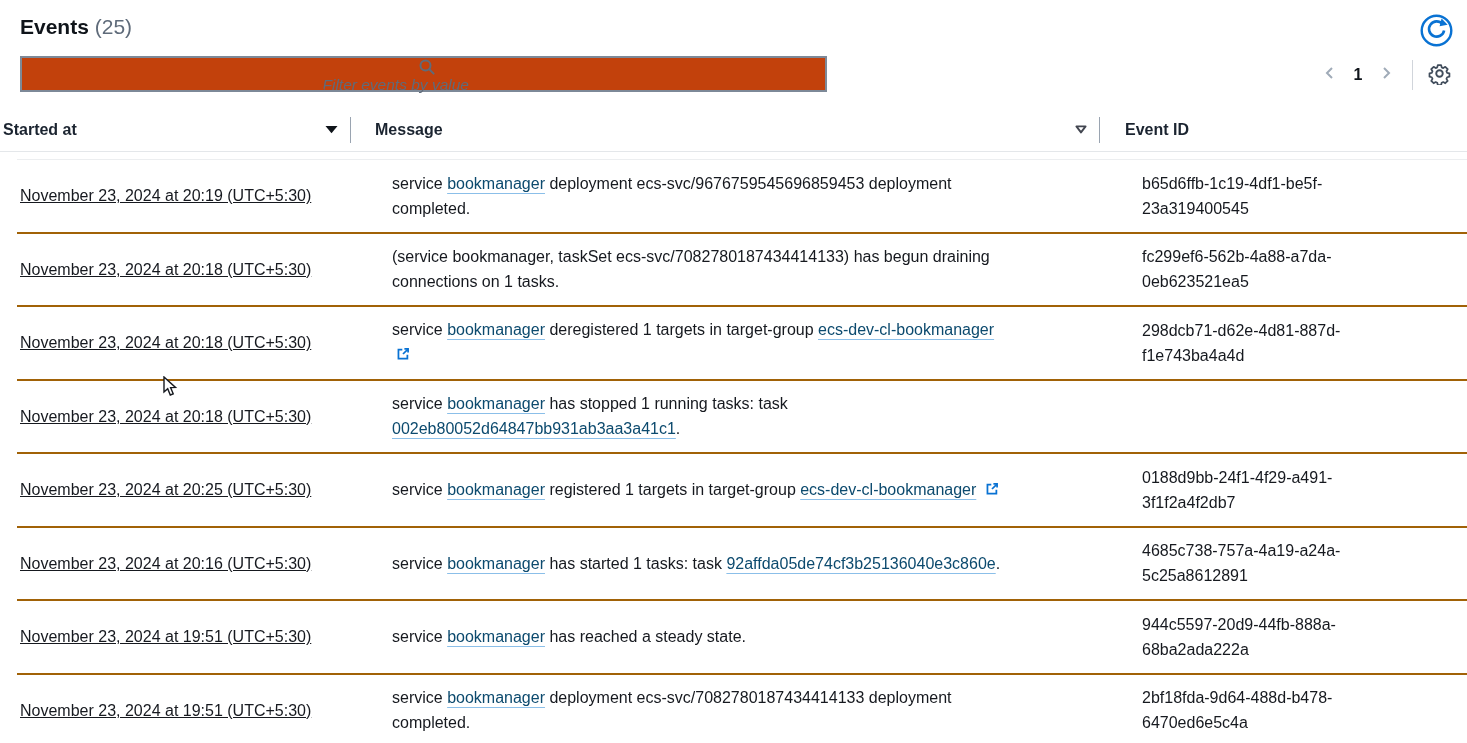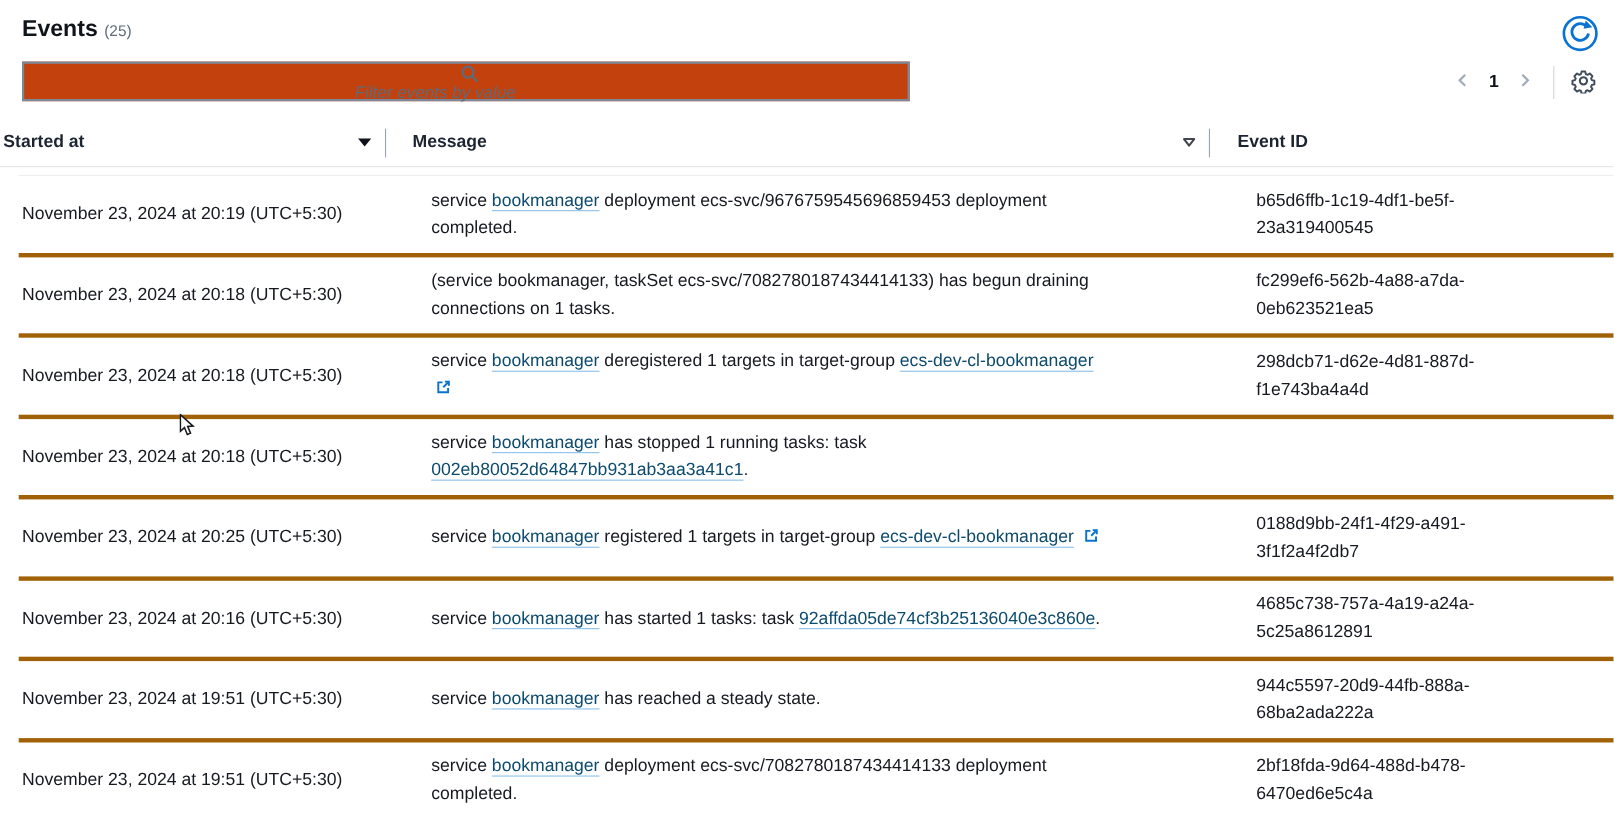--- a/index.html
+++ b/index.html
@@ -8,21 +8,21 @@
     font-family: "Liberation Sans", "DejaVu Sans", sans-serif;
     background: #ffffff;
     color: #16191f;
     position: relative;
     font-size: 16px;
   }
 
   
   .title-row { padding: 15px 20px 0 20px; position: relative; }
   .page-title { font-size: 21px; font-weight: 700; color: #0f141a; display: inline; }
-  .page-count { font-size: 14px; font-weight: 400; color: #5f6b7a; }
+  .page-count { font-size: 21px; font-weight: 400; color: #5f6b7a; }
 
   .refresh-btn {
     position: absolute; top: 14px; right: 14px;
     width: 33px; height: 33px;
     background: none; border: none; cursor: pointer; padding: 0;
   }
 
   
   .toolbar-row { position: relative; margin-top: 17px; padding: 0 20px; height: 37px; }
   .filter-box {
@@ -72,21 +72,22 @@
   .th .spacer { flex: 1; }
   .col-divider { width: 1px; height: 26px; background: #9aa4b1; }
   .sort-icon { margin-right: 12px; display: flex; align-items: center; }
 
   .scroll-sliver { height: 8px; margin-left: 17px; border-bottom: 1px solid #eceef0; }
 
   .tbody .row {
     height: 73.5px; margin-left: 17px;
     display: grid; grid-template-columns: 351px 749px 1fr;
     align-items: center;
-    border-bottom: 4px solid #a16207;
+    border-bottom: 2px solid #a16207;
+    text-decoration: underline;
   }
   .cell { font-size: 16px; color: #16191f; line-height: 25px; }
   .c-started { padding-left: 3px; }
   .c-message { padding-left: 24px; }
   .c-message .msg { display: inline-block; max-width: 612px; }
   .c-eventid { padding-left: 25px; }
   .c-eventid .eid { display: inline-block; max-width: 215px; }
 
   a.msg-link {
     color: #0c4a6e; cursor: pointer;

